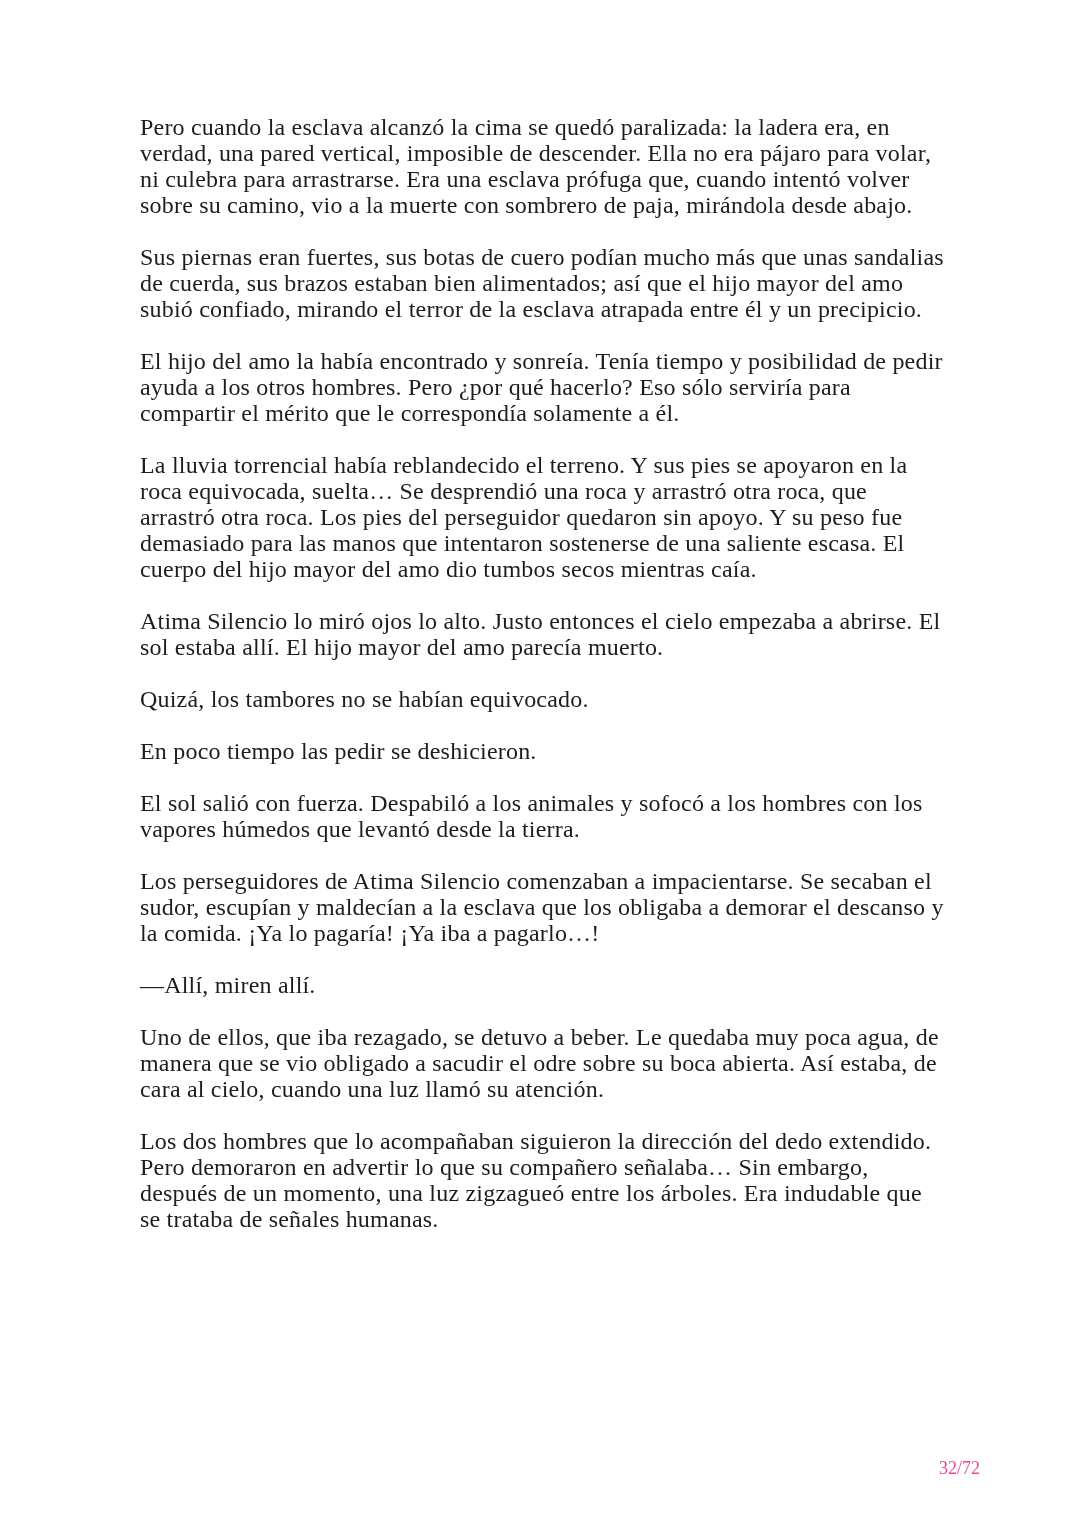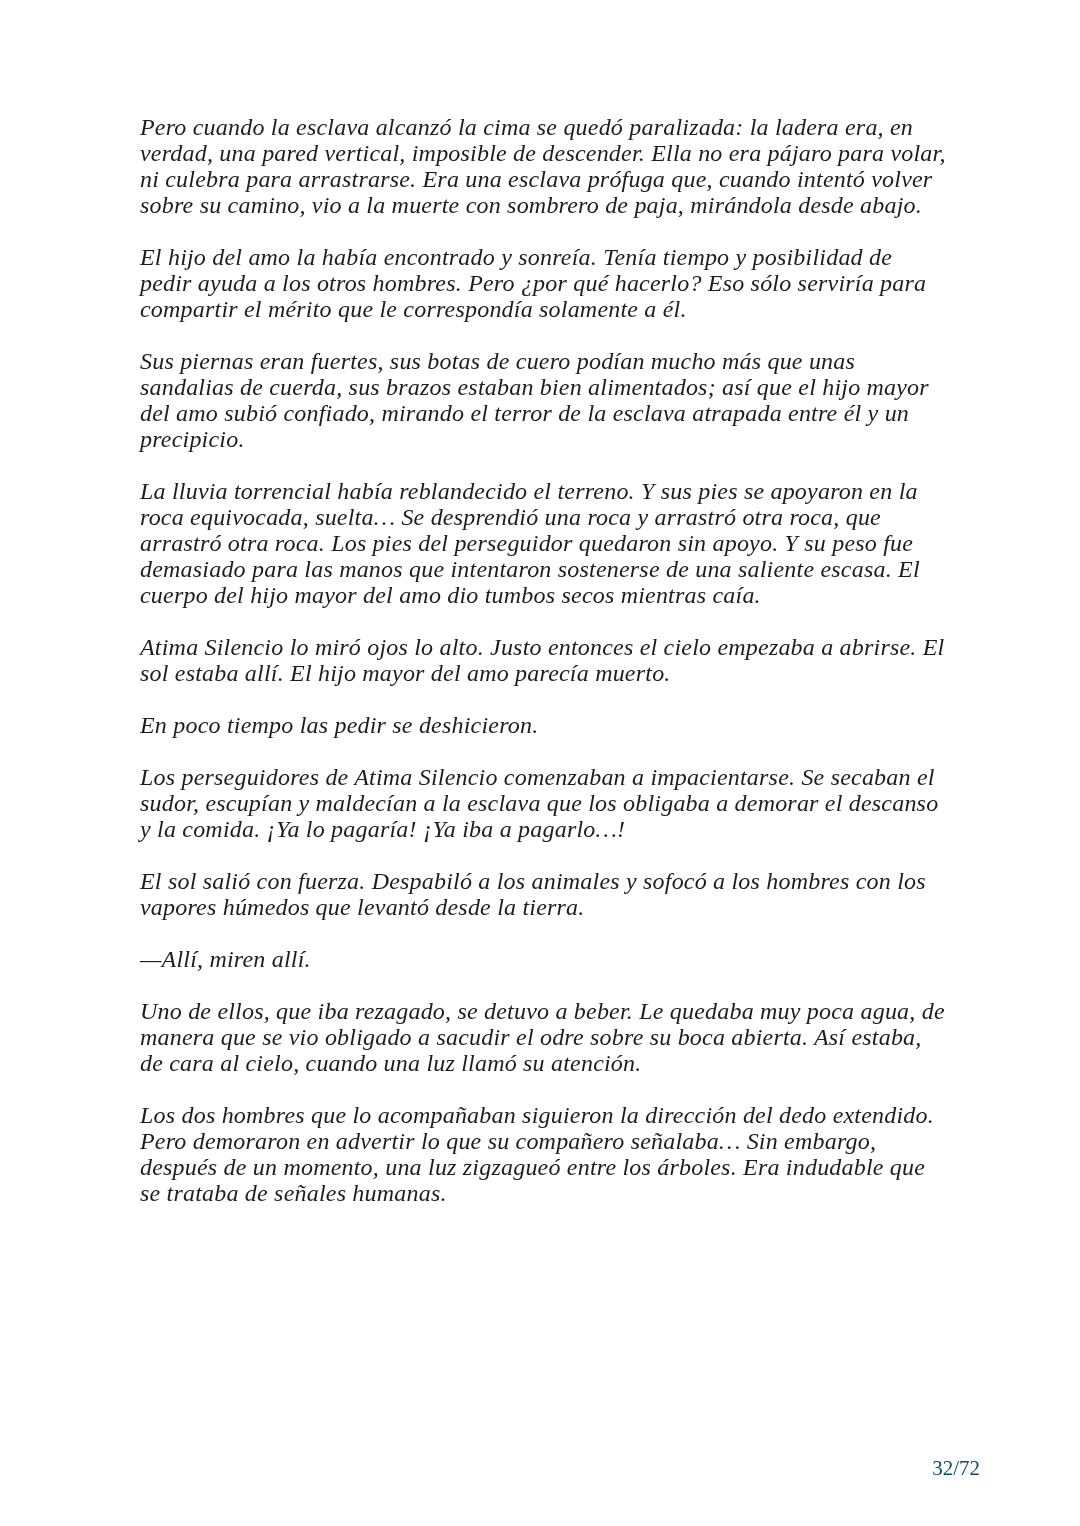--- a/index.html
+++ b/index.html
@@ -24,48 +24,48 @@
   }
   .text-column {
     position: absolute;
     left: 140px;
     top: 114px;
     width: 808px;
     color: #1d1d1d;
     font-size: 24px;
     line-height: 26px;
     text-align: left;
-    font-style: italic;
   }
   .text-column p {
     margin: 0 0 26px 0;
     padding: 0;
     letter-spacing: 0.2px;
   }
   .page-indicator {
     position: absolute;
     right: 100px;
     top: 1454px;
-    color: #0c4a6e;
-    font-size: 21px;
+    color: #ec4899;
+    font-size: 18px;
     line-height: 28px;
     text-align: right;
   }
 </style>
 </head>
 <body>
 
 <div class="reader-page">
   <div class="text-column">
     <p>Pero cuando la esclava alcanzó la cima se quedó paralizada: la ladera era, en verdad, una pared vertical, imposible de descender. Ella no era pájaro para volar, ni culebra para arrastrarse. Era una esclava prófuga que, cuando intentó volver sobre su camino, vio a la muerte con sombrero de paja, mirándola desde abajo.</p>
+    <p>Sus piernas eran fuertes, sus botas de cuero podían mucho más que unas sandalias de cuerda, sus brazos estaban bien alimentados; así que el hijo mayor del amo subió confiado, mirando el terror de la esclava atrapada entre él y un precipicio.</p>
     <p>El hijo del amo la había encontrado y sonreía. Tenía tiempo y posibilidad de pedir ayuda a los otros hombres. Pero ¿por qué hacerlo? Eso sólo serviría para compartir el mérito que le correspondía solamente a él.</p>
-    <p>Sus piernas eran fuertes, sus botas de cuero podían mucho más que unas sandalias de cuerda, sus brazos estaban bien alimentados; así que el hijo mayor del amo subió confiado, mirando el terror de la esclava atrapada entre él y un precipicio.</p>
     <p>La lluvia torrencial había reblandecido el terreno. Y sus pies se apoyaron en la roca equivocada, suelta… Se desprendió una roca y arrastró otra roca, que arrastró otra roca. Los pies del perseguidor quedaron sin apoyo. Y su peso fue demasiado para las manos que intentaron sostenerse de una saliente escasa. El cuerpo del hijo mayor del amo dio tumbos secos mientras caía.</p>
     <p>Atima Silencio lo miró ojos lo alto. Justo entonces el cielo empezaba a abrirse. El sol estaba allí. El hijo mayor del amo parecía muerto.</p>
+    <p>Quizá, los tambores no se habían equivocado.</p>
     <p>En poco tiempo las pedir se deshicieron.</p>
+    <p>El sol salió con fuerza. Despabiló a los animales y sofocó a los hombres con los vapores húmedos que levantó desde la tierra.</p>
     <p>Los perseguidores de Atima Silencio comenzaban a impacientarse. Se secaban el sudor, escupían y maldecían a la esclava que los obligaba a demorar el descanso y la comida. ¡Ya lo pagaría! ¡Ya iba a pagarlo…!</p>
-    <p>El sol salió con fuerza. Despabiló a los animales y sofocó a los hombres con los vapores húmedos que levantó desde la tierra.</p>
     <p>—Allí, miren allí.</p>
     <p>Uno de ellos, que iba rezagado, se detuvo a beber. Le quedaba muy poca agua, de manera que se vio obligado a sacudir el odre sobre su boca abierta. Así estaba, de cara al cielo, cuando una luz llamó su atención.</p>
     <p>Los dos hombres que lo acompañaban siguieron la dirección del dedo extendido. Pero demoraron en advertir lo que su compañero señalaba… Sin embargo, después de un momento, una luz zigzagueó entre los árboles. Era indudable que se trataba de señales humanas.</p>
   </div>
   <div class="page-indicator">32/72</div>
 </div>
 
 </body></html>

